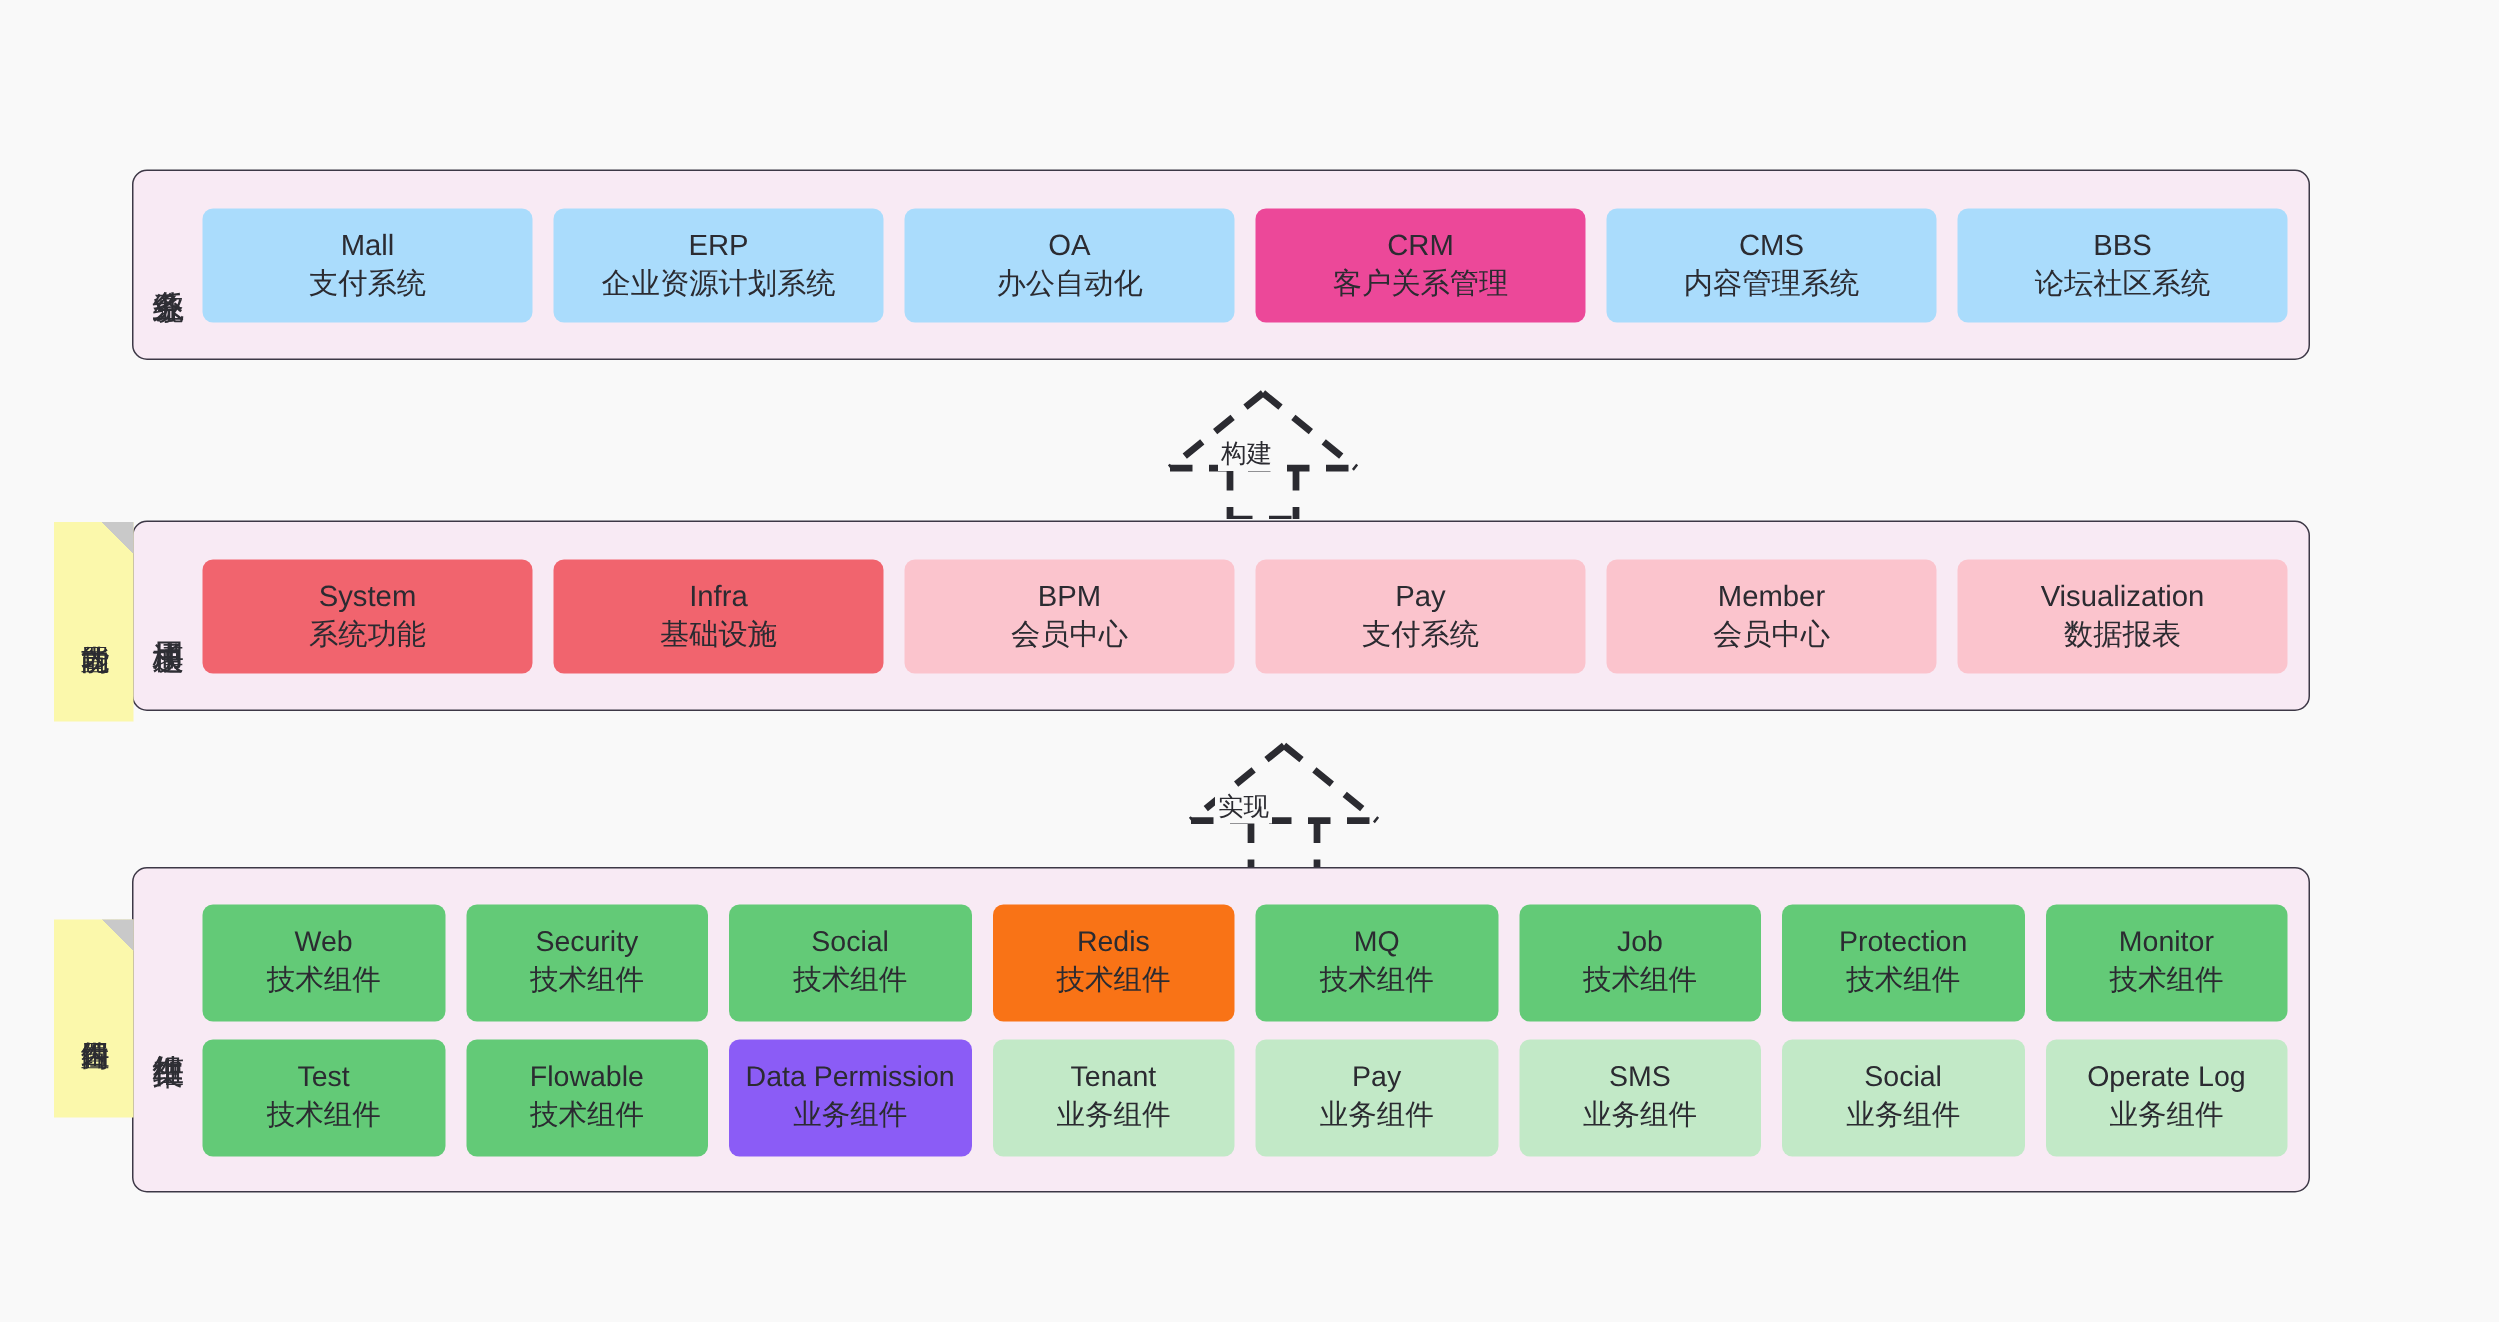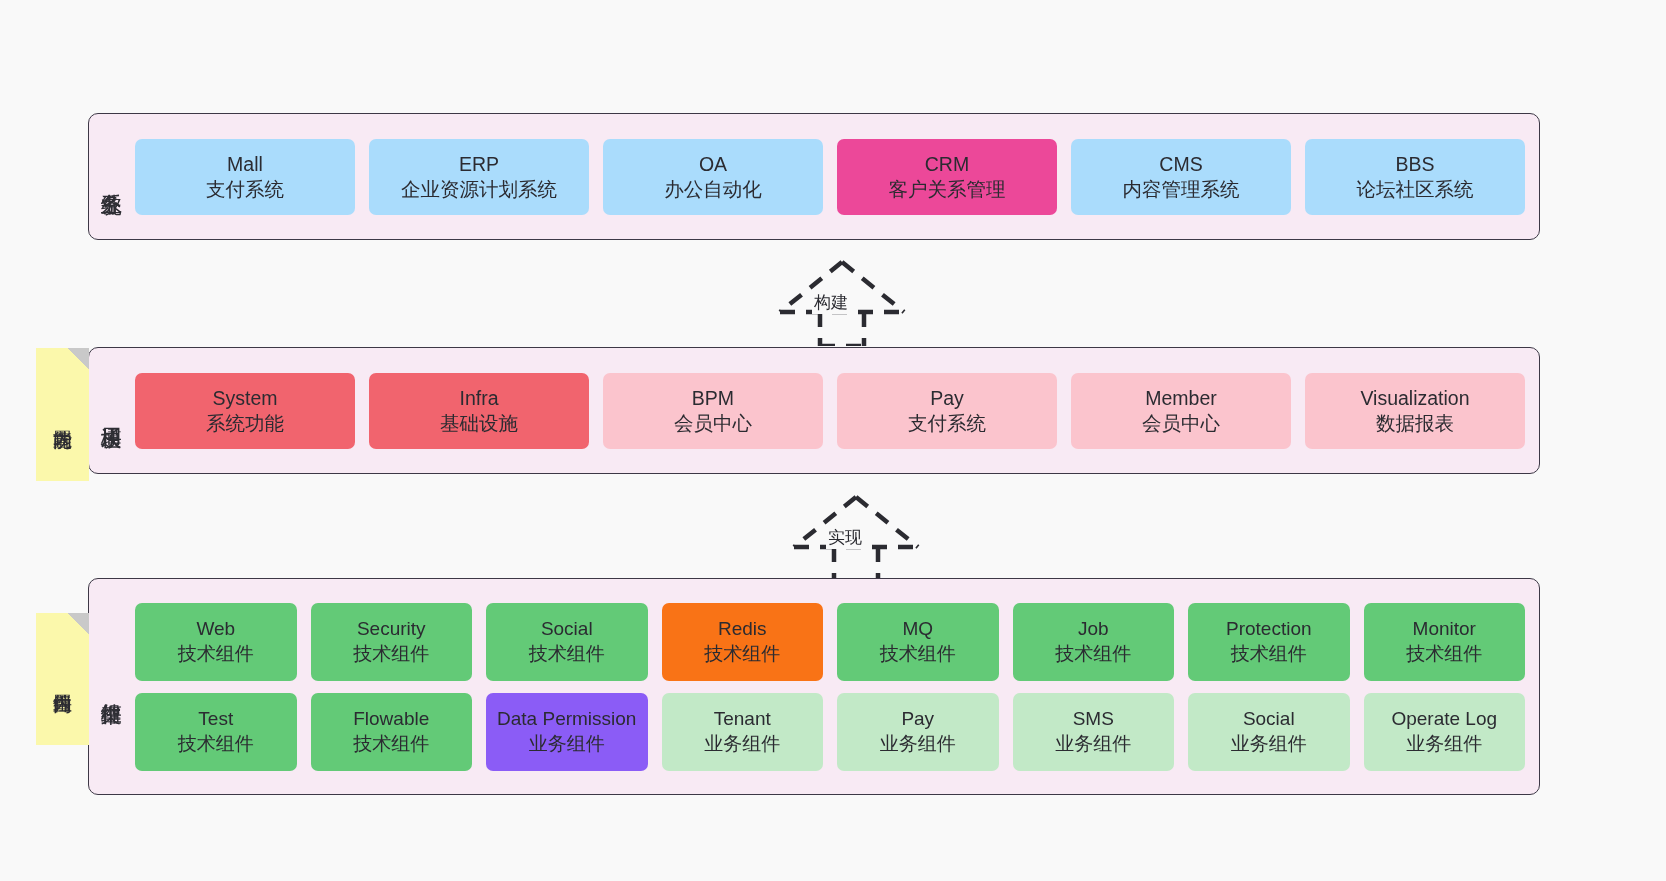--- a/index.html
+++ b/index.html
@@ -132,21 +132,21 @@
     font-size: 17px;
     color: #2b2b31;
     background: #f9f9f9;
     padding: 0 2px;
     white-space: nowrap;
     user-select: none;
   }
   #conn-build { left: 752px; top: 256px; width: 180px; height: 90px; }
   #conn-build .conn-label { left: 60px; top: 35px; }
   #conn-impl { left: 766px; top: 491px; width: 180px; height: 90px; }
-  #conn-impl .conn-label { left: 60px; top: 35px; }
+  #conn-impl .conn-label { left: 44px; top: 35px; }
 </style>
 </head>
 <body>
 
 <div id="canvas" style="background: rgb(249, 249, 249);">
 
   <div class="layer" id="layer-business">
     <div class="layer-title">业务系统</div>
     <div class="layer-body">
       <div class="box" style="background: rgb(170, 220, 252);">

